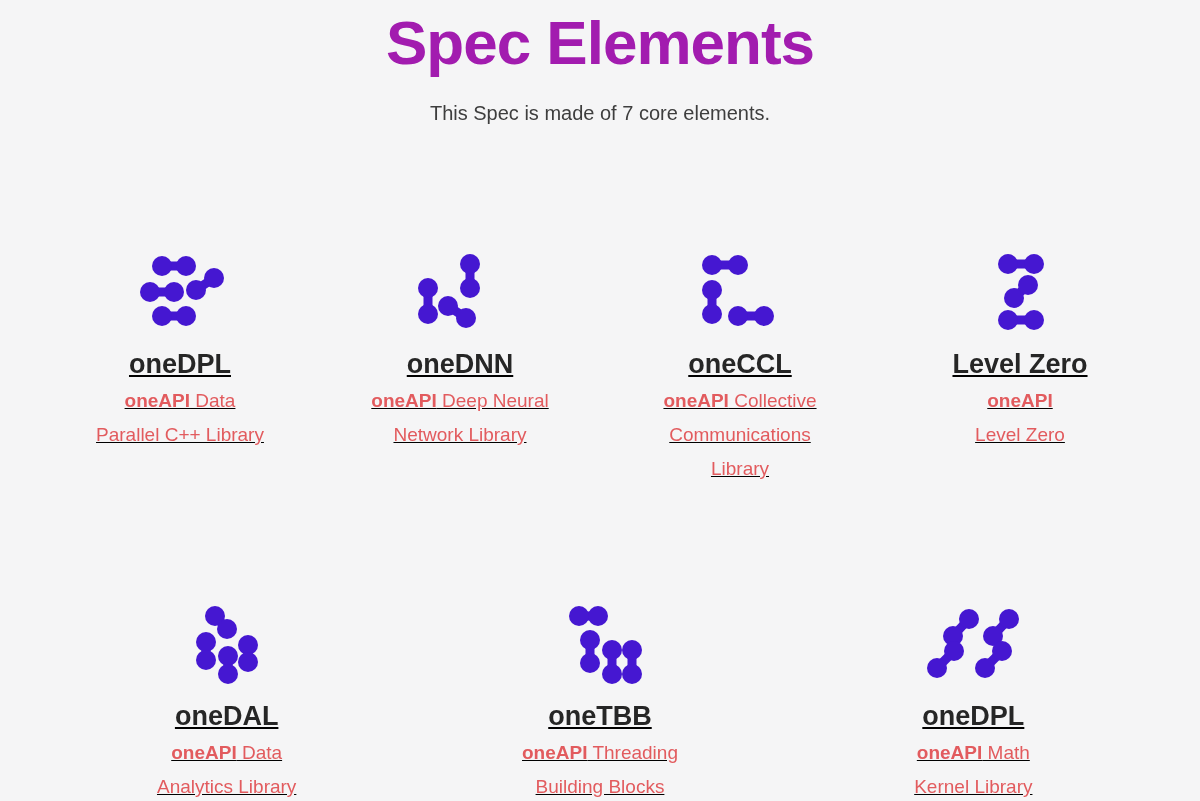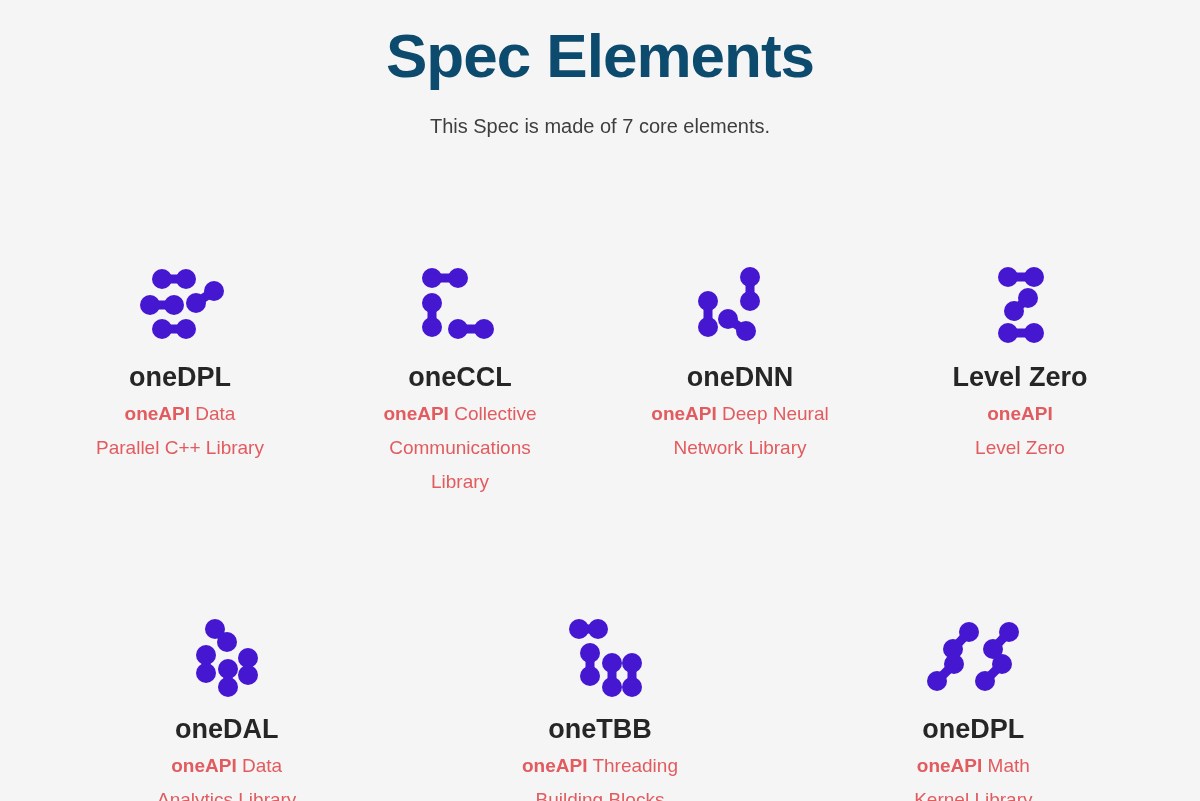--- a/index.html
+++ b/index.html
@@ -30,20 +30,21 @@
   .page-subtitle {
     margin: 20px 0 17px 0;
     text-align: center;
     font-size: 20px;
     line-height: 26px;
     color: #3e3e3e;
   }
   .elements-row {
     display: grid;
     width: 1120px;
+    text-decoration: underline;
   }
   .elements-row.row-1 {
     grid-template-columns: repeat(4, 1fr);
     margin-top: 126px;
   }
   .elements-row.row-2 {
     grid-template-columns: repeat(3, 1fr);
     margin-top: 118px;
   }
   .element-card {
@@ -69,21 +70,21 @@
     color: #e25b5e;
   }
   .element-desc .desc-bold {
     font-weight: bold;
   }
 </style>
 </head>
 <body style="background: rgb(245, 245, 246);">
 
 <div class="page">
-  <h1 class="page-title" style="color: #0c4a6e; margin-top: 13px;">Spec Elements</h1>
+  <h1 class="page-title" style="color: #a21caf;">Spec Elements</h1>
   <p class="page-subtitle" style="color: rgb(62, 62, 62);">This Spec is made of 7 core elements.</p>
 
   <div class="elements-row row-1">
   <div class="element-card">
     <svg class="element-icon" viewBox="0 0 100 80">
           <line x1="32" y1="14" x2="56" y2="14" stroke="#4517d1" stroke-width="9" stroke-linecap="round"></line>
           <circle cx="32" cy="14" r="10" fill="#4517d1"></circle>
           <circle cx="56" cy="14" r="10" fill="#4517d1"></circle>
           <line x1="20" y1="40" x2="44" y2="40" stroke="#4517d1" stroke-width="9" stroke-linecap="round"></line>
           <circle cx="20" cy="40" r="10" fill="#4517d1"></circle>
@@ -94,48 +95,48 @@
           <line x1="66" y1="38" x2="84" y2="26" stroke="#4517d1" stroke-width="9" stroke-linecap="round"></line>
           <circle cx="66" cy="38" r="10" fill="#4517d1"></circle>
           <circle cx="84" cy="26" r="10" fill="#4517d1"></circle>
         </svg>
     <h3 class="element-name" style="color: rgb(38, 38, 38);">oneDPL</h3>
     <p class="element-desc" style="color: rgb(226, 91, 94);"><span class="desc-bold">oneAPI</span> Data<br>Parallel C++ Library</p>
   </div>
 
   <div class="element-card">
     <svg class="element-icon" viewBox="0 0 100 80">
+          <line x1="60" y1="12" x2="60" y2="36" stroke="#4517d1" stroke-width="9" stroke-linecap="round"></line>
+          <circle cx="60" cy="12" r="10" fill="#4517d1"></circle>
+          <circle cx="60" cy="36" r="10" fill="#4517d1"></circle>
+          <line x1="18" y1="36" x2="18" y2="62" stroke="#4517d1" stroke-width="9" stroke-linecap="round"></line>
+          <circle cx="18" cy="36" r="10" fill="#4517d1"></circle>
+          <circle cx="18" cy="62" r="10" fill="#4517d1"></circle>
+          <line x1="38" y1="54" x2="56" y2="66" stroke="#4517d1" stroke-width="9" stroke-linecap="round"></line>
+          <circle cx="38" cy="54" r="10" fill="#4517d1"></circle>
+          <circle cx="56" cy="66" r="10" fill="#4517d1"></circle>
+        </svg>
+    <h3 class="element-name" style="color: rgb(38, 38, 38);">oneDNN</h3>
+    <p class="element-desc" style="color: rgb(226, 91, 94);"><span class="desc-bold">oneAPI</span> Deep Neural<br>Network Library</p>
+  </div>
+
+  <div class="element-card">
+    <svg class="element-icon" viewBox="0 0 100 80">
           <line x1="22" y1="13" x2="48" y2="13" stroke="#4517d1" stroke-width="9" stroke-linecap="round"></line>
           <circle cx="22" cy="13" r="10" fill="#4517d1"></circle>
           <circle cx="48" cy="13" r="10" fill="#4517d1"></circle>
           <line x1="22" y1="38" x2="22" y2="62" stroke="#4517d1" stroke-width="9" stroke-linecap="round"></line>
           <circle cx="22" cy="38" r="10" fill="#4517d1"></circle>
           <circle cx="22" cy="62" r="10" fill="#4517d1"></circle>
           <line x1="48" y1="64" x2="74" y2="64" stroke="#4517d1" stroke-width="9" stroke-linecap="round"></line>
           <circle cx="48" cy="64" r="10" fill="#4517d1"></circle>
           <circle cx="74" cy="64" r="10" fill="#4517d1"></circle>
         </svg>
     <h3 class="element-name" style="color: rgb(38, 38, 38);">oneCCL</h3>
     <p class="element-desc" style="color: rgb(226, 91, 94);"><span class="desc-bold">oneAPI</span> Collective<br>Communications<br>Library</p>
-  </div>
-
-  <div class="element-card">
-    <svg class="element-icon" viewBox="0 0 100 80">
-          <line x1="60" y1="12" x2="60" y2="36" stroke="#4517d1" stroke-width="9" stroke-linecap="round"></line>
-          <circle cx="60" cy="12" r="10" fill="#4517d1"></circle>
-          <circle cx="60" cy="36" r="10" fill="#4517d1"></circle>
-          <line x1="18" y1="36" x2="18" y2="62" stroke="#4517d1" stroke-width="9" stroke-linecap="round"></line>
-          <circle cx="18" cy="36" r="10" fill="#4517d1"></circle>
-          <circle cx="18" cy="62" r="10" fill="#4517d1"></circle>
-          <line x1="38" y1="54" x2="56" y2="66" stroke="#4517d1" stroke-width="9" stroke-linecap="round"></line>
-          <circle cx="38" cy="54" r="10" fill="#4517d1"></circle>
-          <circle cx="56" cy="66" r="10" fill="#4517d1"></circle>
-        </svg>
-    <h3 class="element-name" style="color: rgb(38, 38, 38);">oneDNN</h3>
-    <p class="element-desc" style="color: rgb(226, 91, 94);"><span class="desc-bold">oneAPI</span> Deep Neural<br>Network Library</p>
   </div>
 
   <div class="element-card">
     <svg class="element-icon" viewBox="0 0 100 80">
           <line x1="38" y1="12" x2="64" y2="12" stroke="#4517d1" stroke-width="9" stroke-linecap="round"></line>
           <circle cx="38" cy="12" r="10" fill="#4517d1"></circle>
           <circle cx="64" cy="12" r="10" fill="#4517d1"></circle>
           <line x1="44" y1="46" x2="58" y2="33" stroke="#4517d1" stroke-width="9" stroke-linecap="round"></line>
           <circle cx="44" cy="46" r="10" fill="#4517d1"></circle>
           <circle cx="58" cy="33" r="10" fill="#4517d1"></circle>

